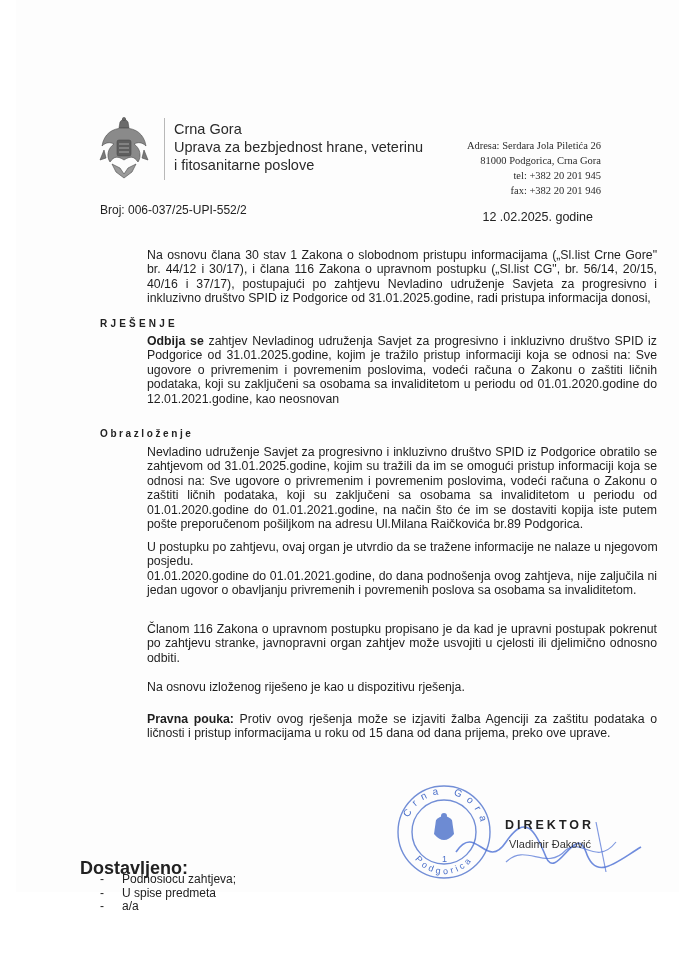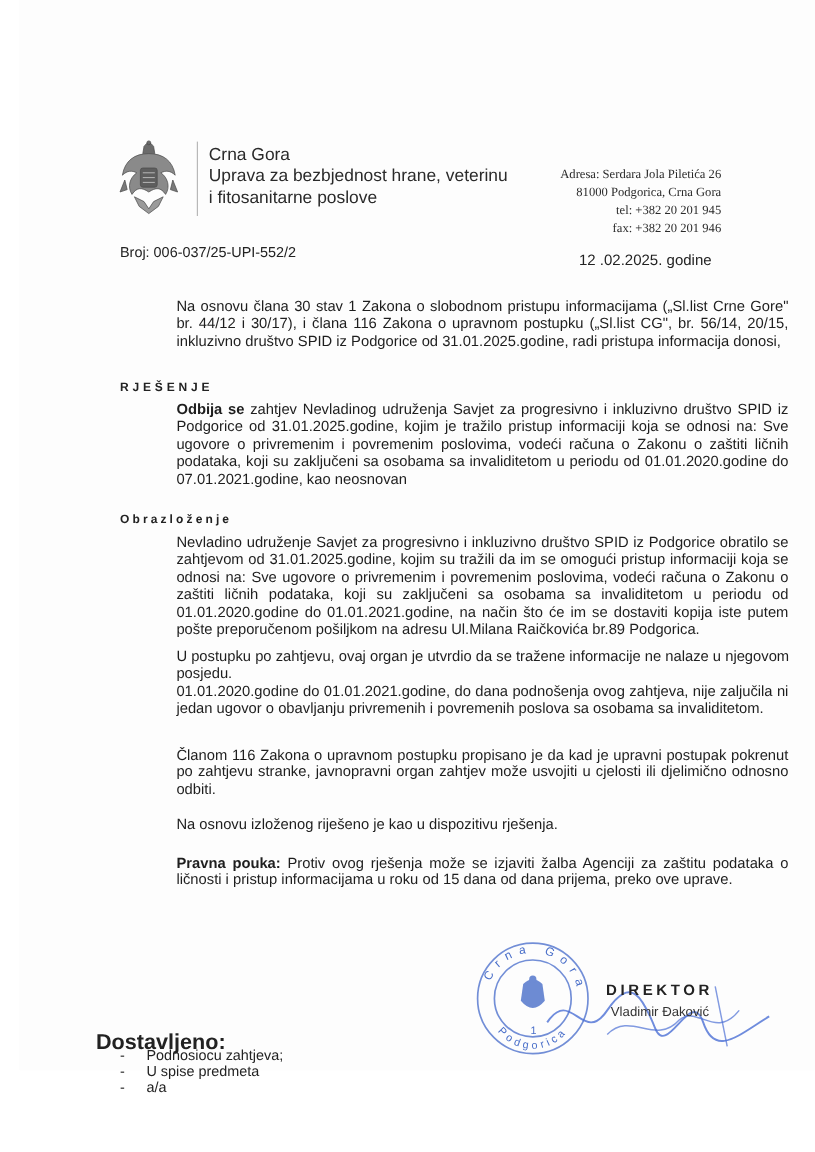--- a/index.html
+++ b/index.html
@@ -68,31 +68,32 @@
     <div>tel: +382 20 201 945</div>
     <div>fax: +382 20 201 946</div>
   </div>
 
   <div class="abs broj">Broj: 006-037/25-UPI-552/2</div>
   <div class="abs date">12 .02.2025. godine</div>
 
   <div class="abs para" style="top:248px;">
     <span class="line">Na osnovu člana 30 stav 1 Zakona o slobodnom pristupu informacijama („Sl.list Crne Gore"</span>
     <span class="line">br. 44/12 i 30/17), i člana 116 Zakona o upravnom postupku („Sl.list CG", br. 56/14, 20/15,</span>
+    <span class="line">40/16 i 37/17), postupajući po zahtjevu Nevladino udruženje Savjeta za progresivno i</span>
     <span class="line last">inkluzivno društvo SPID iz Podgorice od 31.01.2025.godine, radi pristupa informacija donosi,</span>
   </div>
 
   <div class="abs heading" style="left:84px; width:510px; top:318px;">RJEŠENJE</div>
 
   <div class="abs para" style="top:334px;">
     <span class="line"><b>Odbija se</b><span> zahtjev Nevladinog udruženja Savjet za progresivno i inkluzivno društvo SPID iz</span></span>
     <span class="line">Podgorice od 31.01.2025.godine, kojim je tražilo pristup informaciji koja se odnosi na: Sve</span>
     <span class="line">ugovore o privremenim i povremenim poslovima, vodeći računa o Zakonu o zaštiti ličnih</span>
     <span class="line">podataka, koji su zaključeni sa osobama sa invaliditetom u periodu od 01.01.2020.godine do</span>
-    <span class="line last">07.01.2021.godine, kao neosnovan</span>
+    <span class="line last">12.01.2021.godine, kao neosnovan</span>
   </div>
 
   <div class="abs heading" style="left:84px; width:510px; top:428px; letter-spacing:2.6px;">Obrazloženje</div>
 
   <div class="abs para" style="top:445px;">
     <span class="line">Nevladino udruženje Savjet za progresivno i inkluzivno društvo SPID iz Podgorice obratilo se</span>
     <span class="line">zahtjevom od 31.01.2025.godine, kojim su tražili da im se omogući pristup informaciji koja se</span>
     <span class="line">odnosi na: Sve ugovore o privremenim i povremenim poslovima, vodeći računa o Zakonu o</span>
     <span class="line">zaštiti ličnih podataka, koji su zaključeni sa osobama sa invaliditetom u periodu od</span>
     <span class="line">01.01.2020.godine do 01.01.2021.godine, na način što će im se dostaviti kopija iste putem</span>

